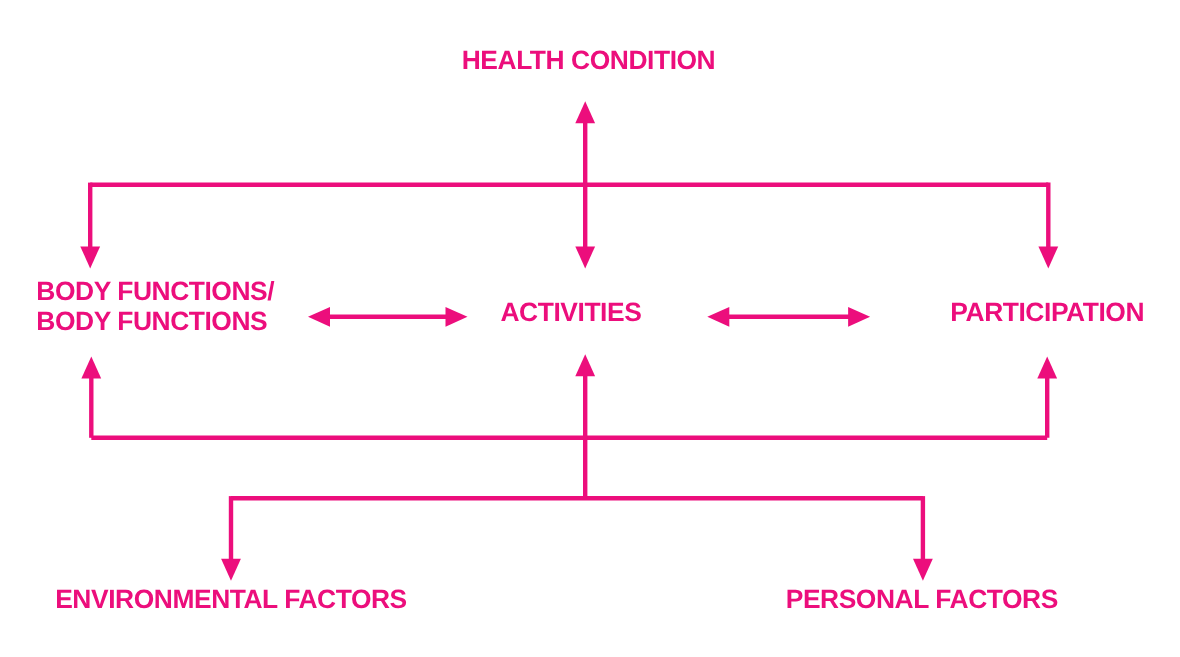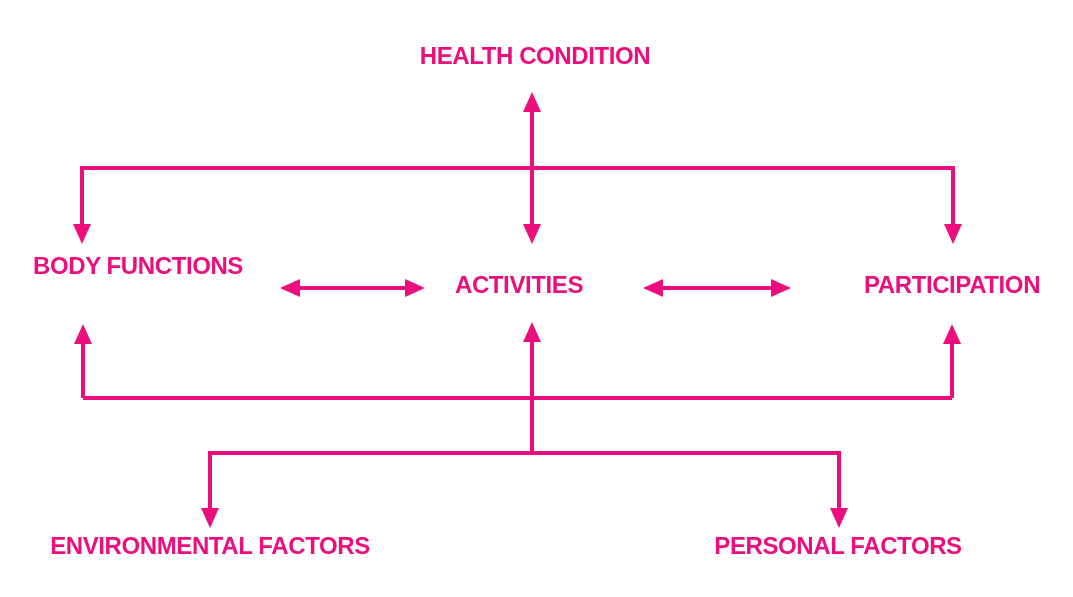--- a/index.html
+++ b/index.html
@@ -97,20 +97,21 @@
 
     <g>
       <path class="arrow-line" d="M 839 451 V 510"></path>
       <polygon class="arrow-head" points="830,508 848,508 839,528"></polygon>
     </g>
   </svg>
 
   <div class="label" style="left:335px; top:42px; width:400px;">HEALTH CONDITION</div>
 
   <div class="label left-align" style="left:33px; top:252px; width:260px;">
+    <span class="line">BODY FUNCTIONS/</span>
     <span class="line">BODY FUNCTIONS</span>
   </div>
 
   <div class="label" style="left:419px; top:271px; width:200px;">ACTIVITIES</div>
 
   <div class="label" style="left:802px; top:271px; width:300px;">PARTICIPATION</div>
 
   <div class="label" style="left:638px; top:532px; width:400px;">PERSONAL FACTORS</div>
 
   <div class="label" style="left:10px; top:532px; width:400px;">ENVIRONMENTAL FACTORS</div>

